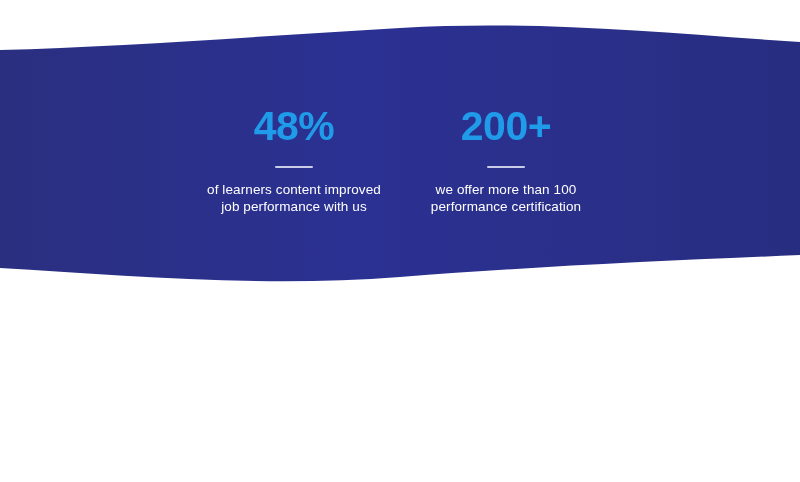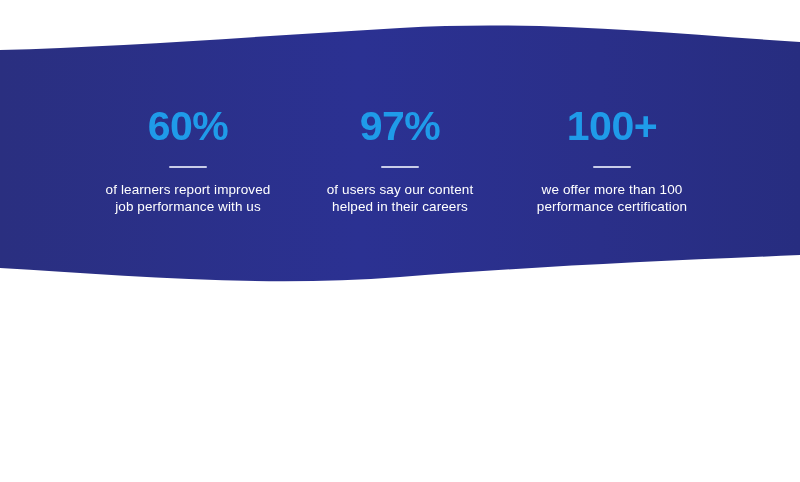--- a/index.html
+++ b/index.html
@@ -111,35 +111,29 @@
                L800,255
                C 660,261 540,266 400,277
                C 260,288 120,275 0,268
                Z"></path>
     </svg>
   </div>
 
   <div class="stats-row">
 
     <div class="stat-block">
-      <div class="stat-value">60%</div>
+      <div class="stat-value">48%</div>
       <div class="stat-divider"></div>
-      <div class="stat-desc">of learners report improved
+      <div class="stat-desc">of learners content improved
 job performance with us</div>
     </div>
 
-    <div class="stat-block">
-      <div class="stat-value">97%</div>
-      <div class="stat-divider"></div>
-      <div class="stat-desc">of users say our content
-helped in their careers</div>
-    </div>
 
     <div class="stat-block">
-      <div class="stat-value">100+</div>
+      <div class="stat-value">200+</div>
       <div class="stat-divider"></div>
       <div class="stat-desc">we offer more than 100
 performance certification</div>
     </div>
 
   </div>
 
   <div class="empty-area"></div>
 
 </div>

